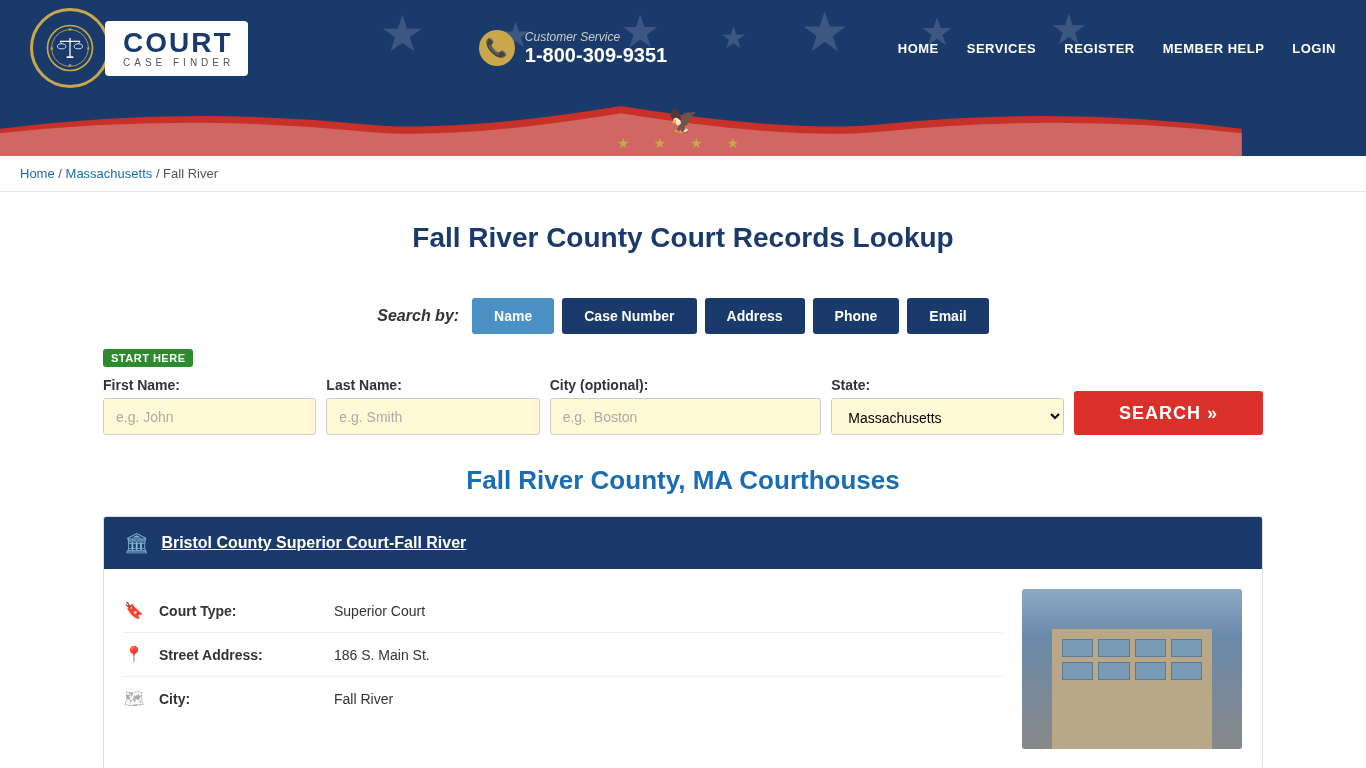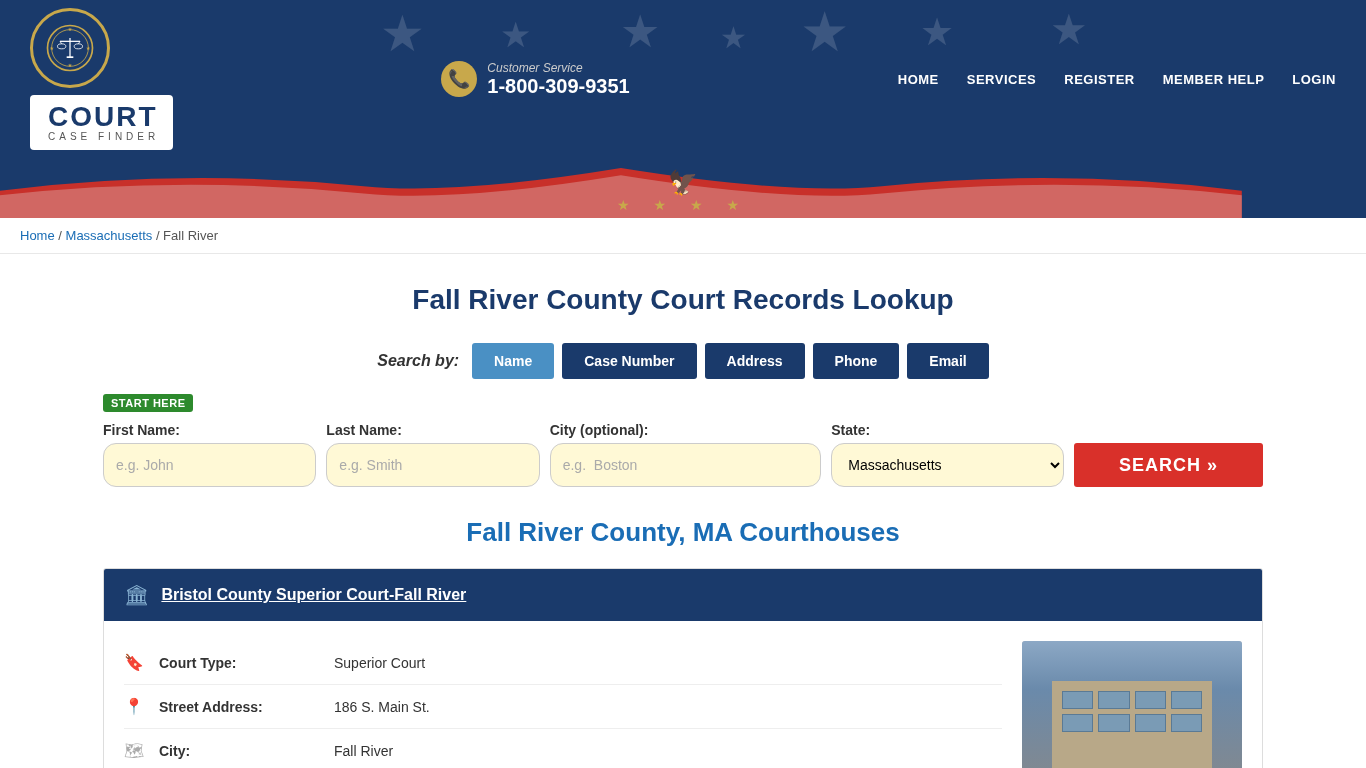--- a/index.html
+++ b/index.html
@@ -15,23 +15,22 @@
     .header-inner {
       display: flex;
       align-items: center;
       justify-content: space-between;
       padding: 8px 30px;
       position: relative;
       z-index: 2;
     }
     .logo-area {
       display: flex;
-      align-items: flex-start;
-      gap: 7px;
-      flex-direction: column;
+      align-items: center;
+      gap: 0;
     }
     .logo-badge {
       width: 80px;
       height: 80px;
       border-radius: 50%;
       border: 3px solid #c8a84b;
       background: #1a3a6b;
       display: flex;
       align-items: center;
       justify-content: center;
@@ -168,21 +167,21 @@
     .main-content {
       padding: 30px 20px 40px;
       max-width: 1200px;
       margin: 0 auto;
     }
     .page-title {
       text-align: center;
       font-size: 28px;
       font-weight: bold;
       color: #1a3a6b;
-      margin-bottom: 27px;
+      margin-bottom: 44px;
     }
 
     
     .search-area {
       margin-bottom: 30px;
     }
     .search-by-row {
       display: flex;
       align-items: center;
       justify-content: center;
@@ -238,24 +237,24 @@
       gap: 5px;
     }
     .form-field label {
       font-size: 14px;
       font-weight: bold;
       color: #333;
     }
     .form-field input, .form-field select {
       padding: 10px 12px;
       border: 1px solid #ccc;
-      border-radius: 13px;
+      border-radius: 3px;
       font-size: 14px;
       background: #fff9d6;
-      height: 44px;
+      height: 37px;
     }
     .form-field input::placeholder { color: #aaa; }
     .field-first { flex: 1.1; }
     .field-last { flex: 1.1; }
     .field-city { flex: 1.4; }
     .field-state { flex: 1.2; }
     .form-field select { background: #fff9d6; }
 
     .search-btn {
       background: #d9302a;

